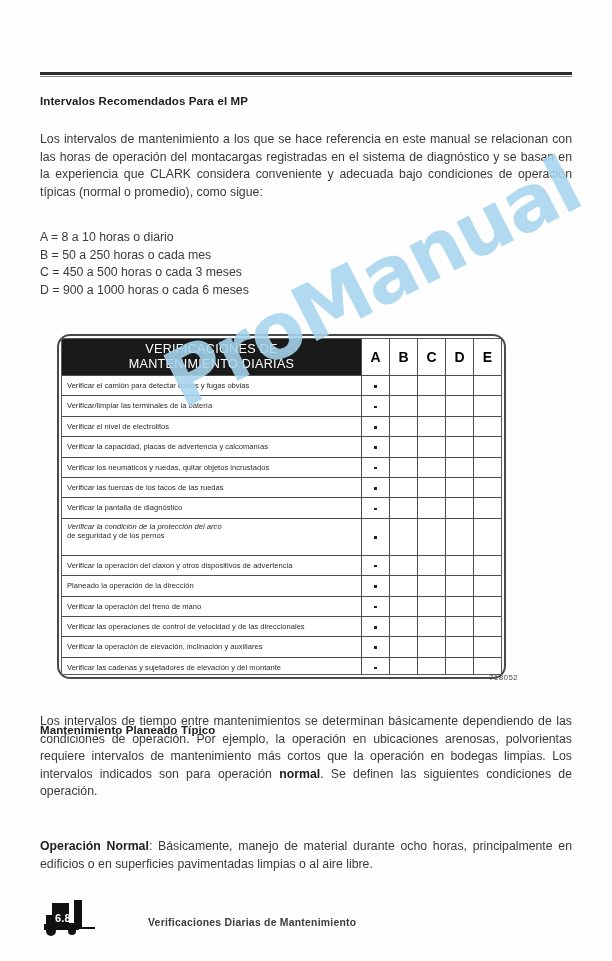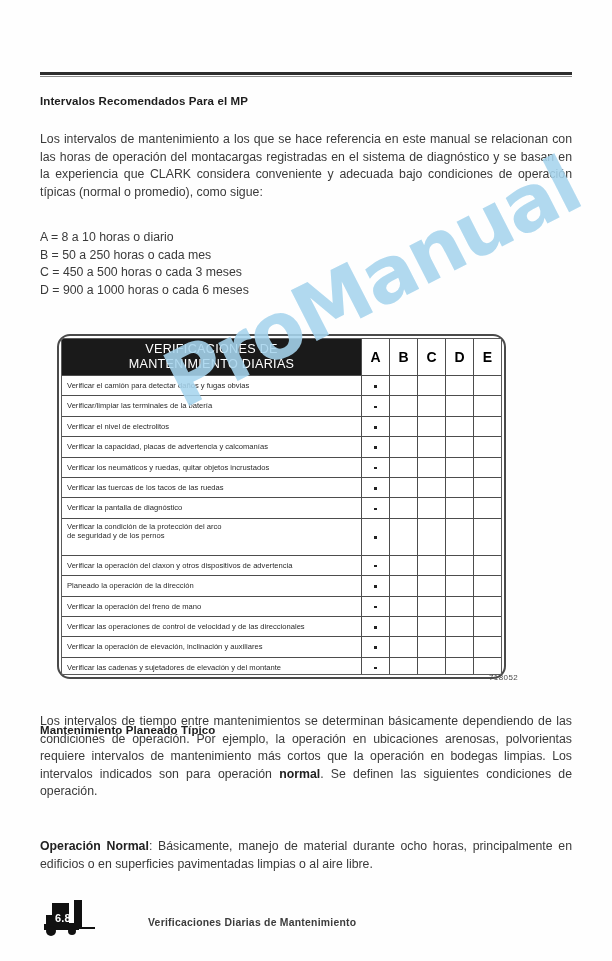--- a/index.html
+++ b/index.html
@@ -159,21 +159,21 @@
   tbody td.mark.last { border-right: none; }
   tbody tr:last-child td { border-bottom: none; }
   .dot {
     display: inline-block;
     width: 2.6px;
     height: 2.6px;
     background: #222;
     vertical-align: middle;
   }
   .task .l2 { display: block; }
-  .task .l1 { display: block; }
+  .task .l1 { display: block; font-style: italic; }
 
   
   #figure-number {
     position: absolute;
     left: 489px;
     top: 673px;
     font-size: 8px;
     letter-spacing: 0.4px;
     color: #4a4a4a;
   }

